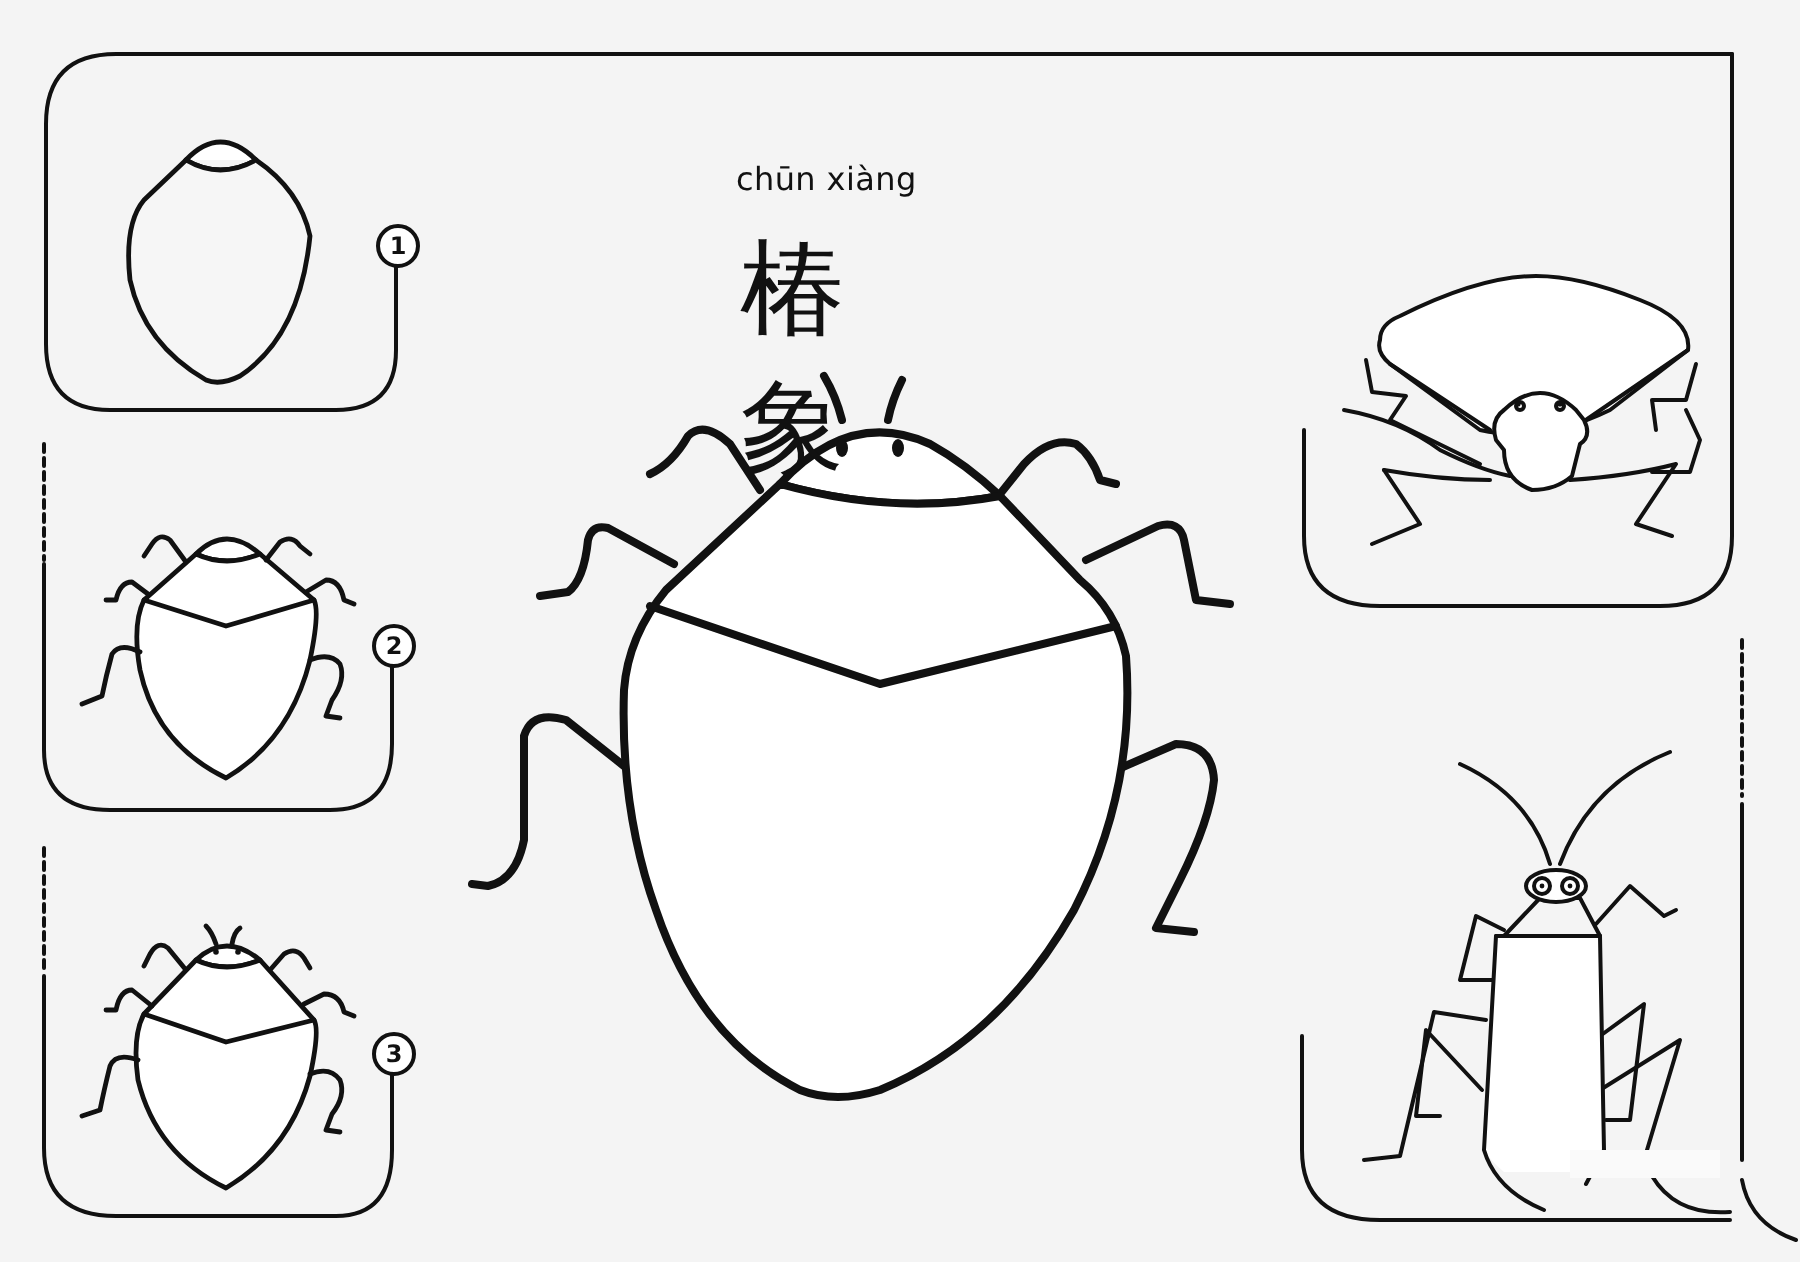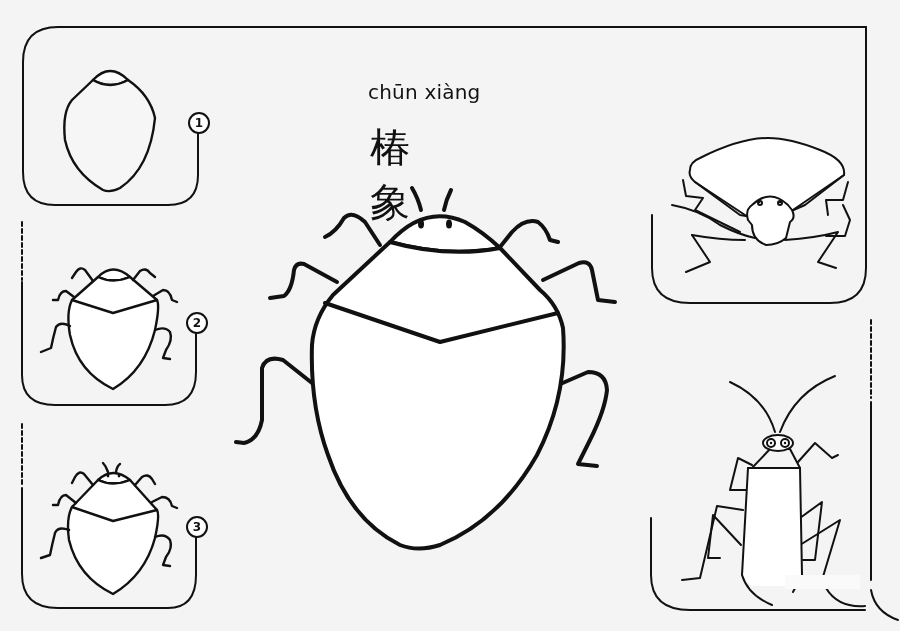--- a/index.html
+++ b/index.html
@@ -5,26 +5,26 @@
     html, body { margin: 0; padding: 0; }
     body {
       width: 900px; height: 631px; overflow: hidden;
       background: #f4f4f4;
       position: relative;
       font-family: "DejaVu Sans", sans-serif;
     }
     .canvas { position: absolute; left: 0; top: 0; width: 900px; height: 631px; }
     .pinyin {
       position: absolute; left: 368px; top: 80px; width: 120px;
-      font-family: "DejaVu Sans", sans-serif; font-size: 20px; color: #111;
+      font-family: "DejaVu Sans", sans-serif; font-size: 16px; color: #111;
       text-align: left; letter-spacing: 0.2px;
     }
     .hanzi {
-      position: absolute; left: 370px; top: 120px; width: 130px;
-      font-family: "DejaVu Serif", serif; font-size: 40px; color: #111;
+      position: absolute; left: 370px; top: 110px; width: 130px;
+      font-family: "DejaVu Serif", serif; font-size: 52px; color: #111;
       letter-spacing: 14px;
     }
     .step-badge {
       position: absolute; width: 18px; height: 18px; border-radius: 50%;
       border: 2px solid #111; background: #fff;
       display: flex; align-items: center; justify-content: center;
       font-family: "DejaVu Sans", sans-serif; font-weight: bold;
       font-size: 12px; color: #111; line-height: 1;
     }
     svg path, svg line, svg ellipse, svg circle { vector-effect: non-scaling-stroke; }

